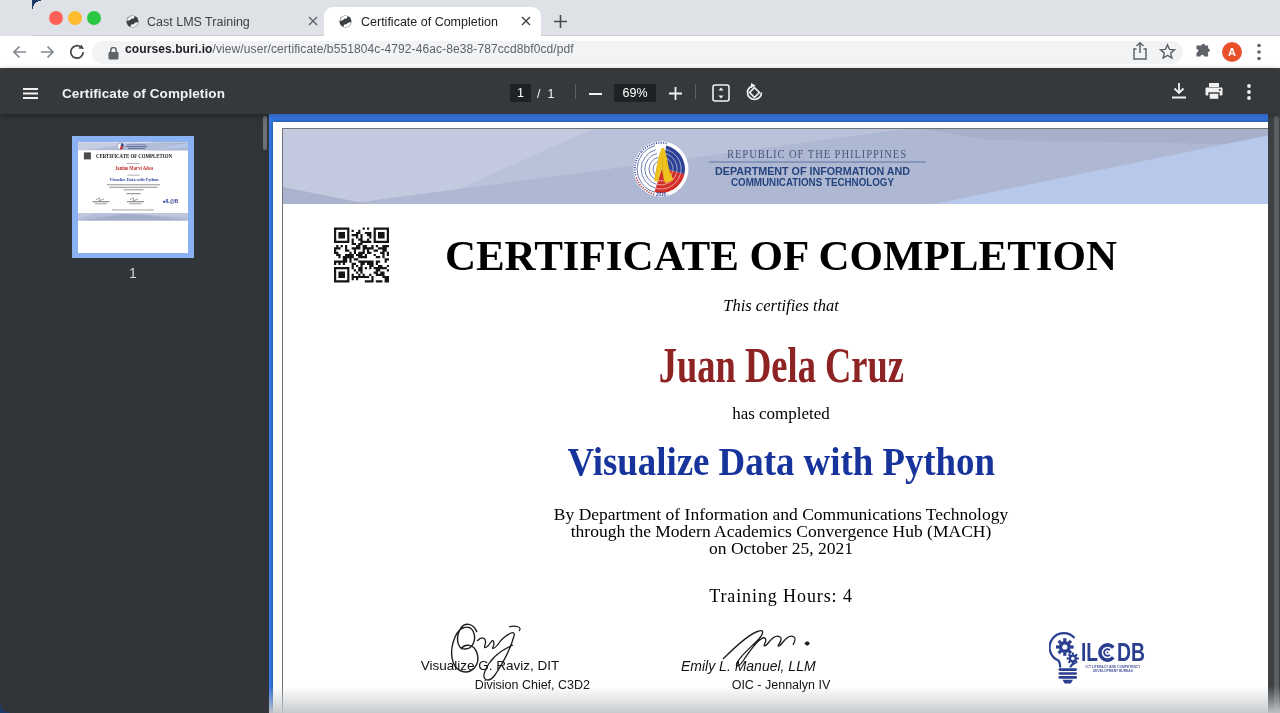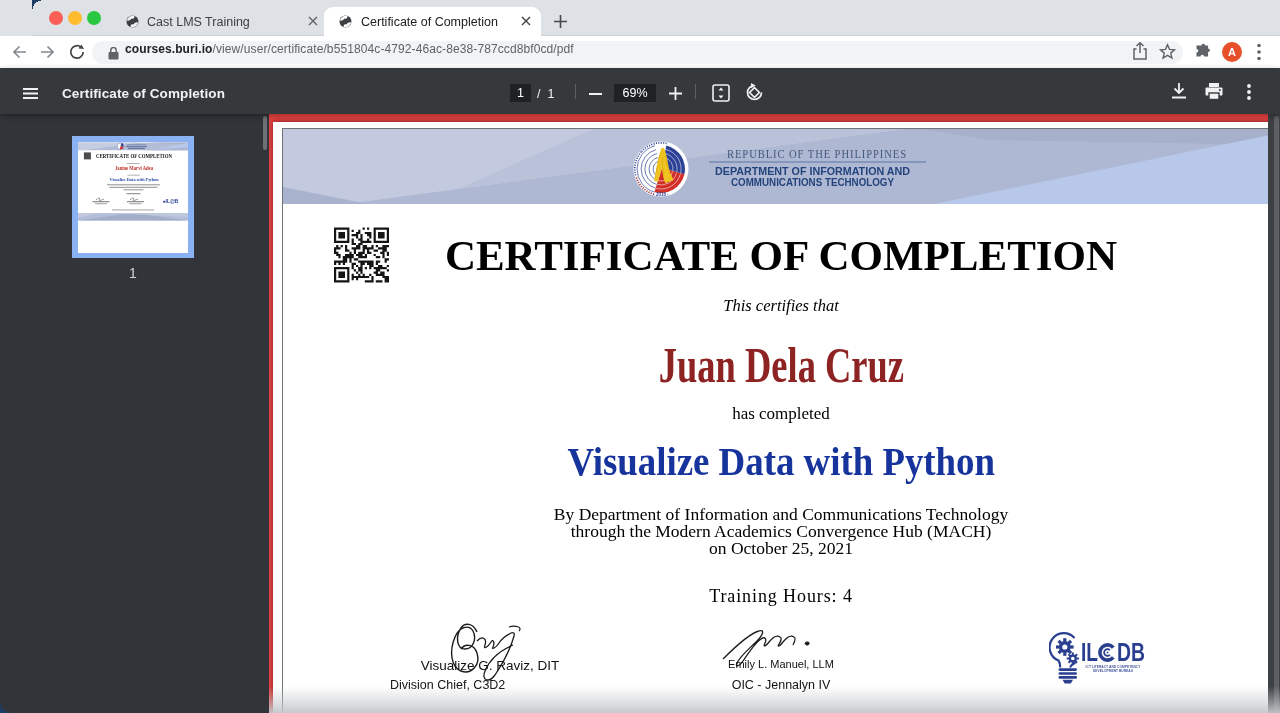--- a/index.html
+++ b/index.html
@@ -26,21 +26,21 @@
   .darkbox { position:absolute; background:#1f2224; color:#fff; font-size:12.5px; text-align:center; }
   .wtext { color:#f1f1f1; font-size:12.5px; position:absolute; }
   .vsep { position:absolute; width:1px; height:15px; background:#5c6064; top:16px; }
   
   #sidebar { position:absolute; left:0; top:114px; width:269px; height:599px; background:#313539; }
   #thumb { position:absolute; left:72px; top:22px; width:122px; height:122px; background:#8ab1f2; }
   #thumbpage { position:absolute; left:6px; top:6px; width:110px; height:111px; background:#fff; }
   #thumblabel { position:absolute; left:72px; top:151px; width:122px; text-align:center; color:#d2d5d9; font-size:14px; }
   #sbscroll { position:absolute; left:263px; top:2px; width:4px; height:34px; background:#6d7175; border-radius:2px; }
   
-  #viewer { position:absolute; left:269px; top:114px; width:1011px; height:599px; background:#ef4444; overflow:hidden; }
+  #viewer { position:absolute; left:269px; top:114px; width:1011px; height:599px; background:#3b82f6; overflow:hidden; }
   #page { position:absolute; left:4px; top:8px; width:1016px; height:1000px; background:#fff; box-shadow:0 0 5px 1px rgba(0,0,0,0.4); }
   #frame { position:absolute; left:9px; top:6px; width:1000px; height:1000px; border-left:1px solid #6f7276; border-top:1px solid #6f7276; }
   #banner { position:absolute; left:10px; top:7px; width:1006px; height:75px; }
   .ser { font-family:"Liberation Serif", serif; }
   .ctext { position:absolute; left:0; width:1016px; text-align:center; color:#000; }
   #vscroll { position:absolute; left:999px; top:0; width:12px; height:599px; background:#3d4043; }
   #vthumb { position:absolute; left:1004.5px; top:2px; width:5px; height:595px; background:#5c6064; border-radius:2.5px; }
   #pagefade { position:absolute; left:0px; top:572px; width:1011px; height:27px;
       background:linear-gradient(180deg, rgba(200,203,206,0) 0%, rgba(198,201,204,0.55) 60%, rgba(196,199,202,0.95) 100%); z-index:4; }
 </style>
@@ -275,22 +275,22 @@
     <svg class="abs" style="left:160px; top:497px;" width="120" height="64" viewBox="0 0 120 64" fill="none" stroke="#1c1c1c">
       <path d="M44 13 C40 4 32 3 28 9 C22 18 24 30 32 30 C40 30 44 20 40 12 C36 5 26 8 22 18 C16 32 18 48 28 52 C38 56 48 46 44 34 C41 25 32 24 28 30" stroke-width="1.4"></path>
       <path d="M44 22 C50 16 54 20 52 26 C50 31 55 28 58 23 C60 19 62 24 60 28 C58 31 63 29 66 24 C70 18 74 16 78 14 C80 13 82 14 81 17 C78 28 70 44 62 56 C56 64 48 62 52 52 C56 42 66 32 80 26" stroke-width="1.3"></path>
       <path d="M76 8 C82 6 90 8 86 12" stroke-width="1.2"></path>
     </svg>
     <svg class="abs" style="left:440px; top:503px;" width="115" height="45" viewBox="0 0 115 45" fill="none" stroke="#1c1c1c">
       <path d="M10 34 C24 20 38 8 46 6 C52 4 50 10 44 16 C36 24 28 30 24 38 C22 42 26 42 30 36 C36 27 42 18 48 14 C52 11 54 14 52 18 C50 22 52 22 56 17 C60 12 64 10 67 12 C69 13 68 16 66 19 C64 22 66 22 70 17 C74 12 78 10 81 12 C83 13 82 16 80 20" stroke-width="1.3"></path>
       <path d="M92 18 C94 16 97 17 96 19 C95 21 92 20 92 18 Z" fill="#1c1c1c" stroke-width="1"></path>
     </svg>
     <div class="abs" style="left:117px; top:536px; width:200px; text-align:center; font-size:13.5px; color:#111;">Visualize G. Raviz, DIT</div>
-    <div class="abs" style="left:117px; top:556px; width:200px; text-align:left; font-size:12.5px; color:#111;">Division Chief, C3D2</div>
-    <div class="abs" style="left:408px; top:536px; width:200px; text-align:center; font-size:11px; color:#111;">Emily L. Manuel, LLM</div>
+    <div class="abs" style="left:117px; top:556px; width:200px; text-align:right; font-size:12.5px; color:#111;">Division Chief, C3D2</div>
+    <div class="abs" style="left:408px; top:536px; width:200px; text-align:left; font-size:14px; color:#111;font-style:italic;">Emily L. Manuel, LLM</div>
     <div class="abs" style="left:408px; top:556px; width:200px; text-align:center; font-size:12.5px; color:#111;">OIC - Jennalyn IV</div>
 
     <svg class="abs" style="left:776px; top:510px;" width="100" height="54" viewBox="0 0 100 54">
       <g fill="none" stroke="#2b3f90" stroke-width="2.2">
         <path d="M25.5 6 A14.2 14.2 0 1 0 9.5 28.5 C10.8 30.2 11.2 32.5 11.2 35.5"></path>
         <path d="M26.5 30.5 C24 32.5 21.3 33 21.3 35.5"></path>
       </g>
       <g fill="#2b3f90">
         <rect x="9.5" y="36.3" width="18.5" height="2.6" rx="1.3"></rect>
         <rect x="9.5" y="40.2" width="18.5" height="2.6" rx="1.3"></rect>

